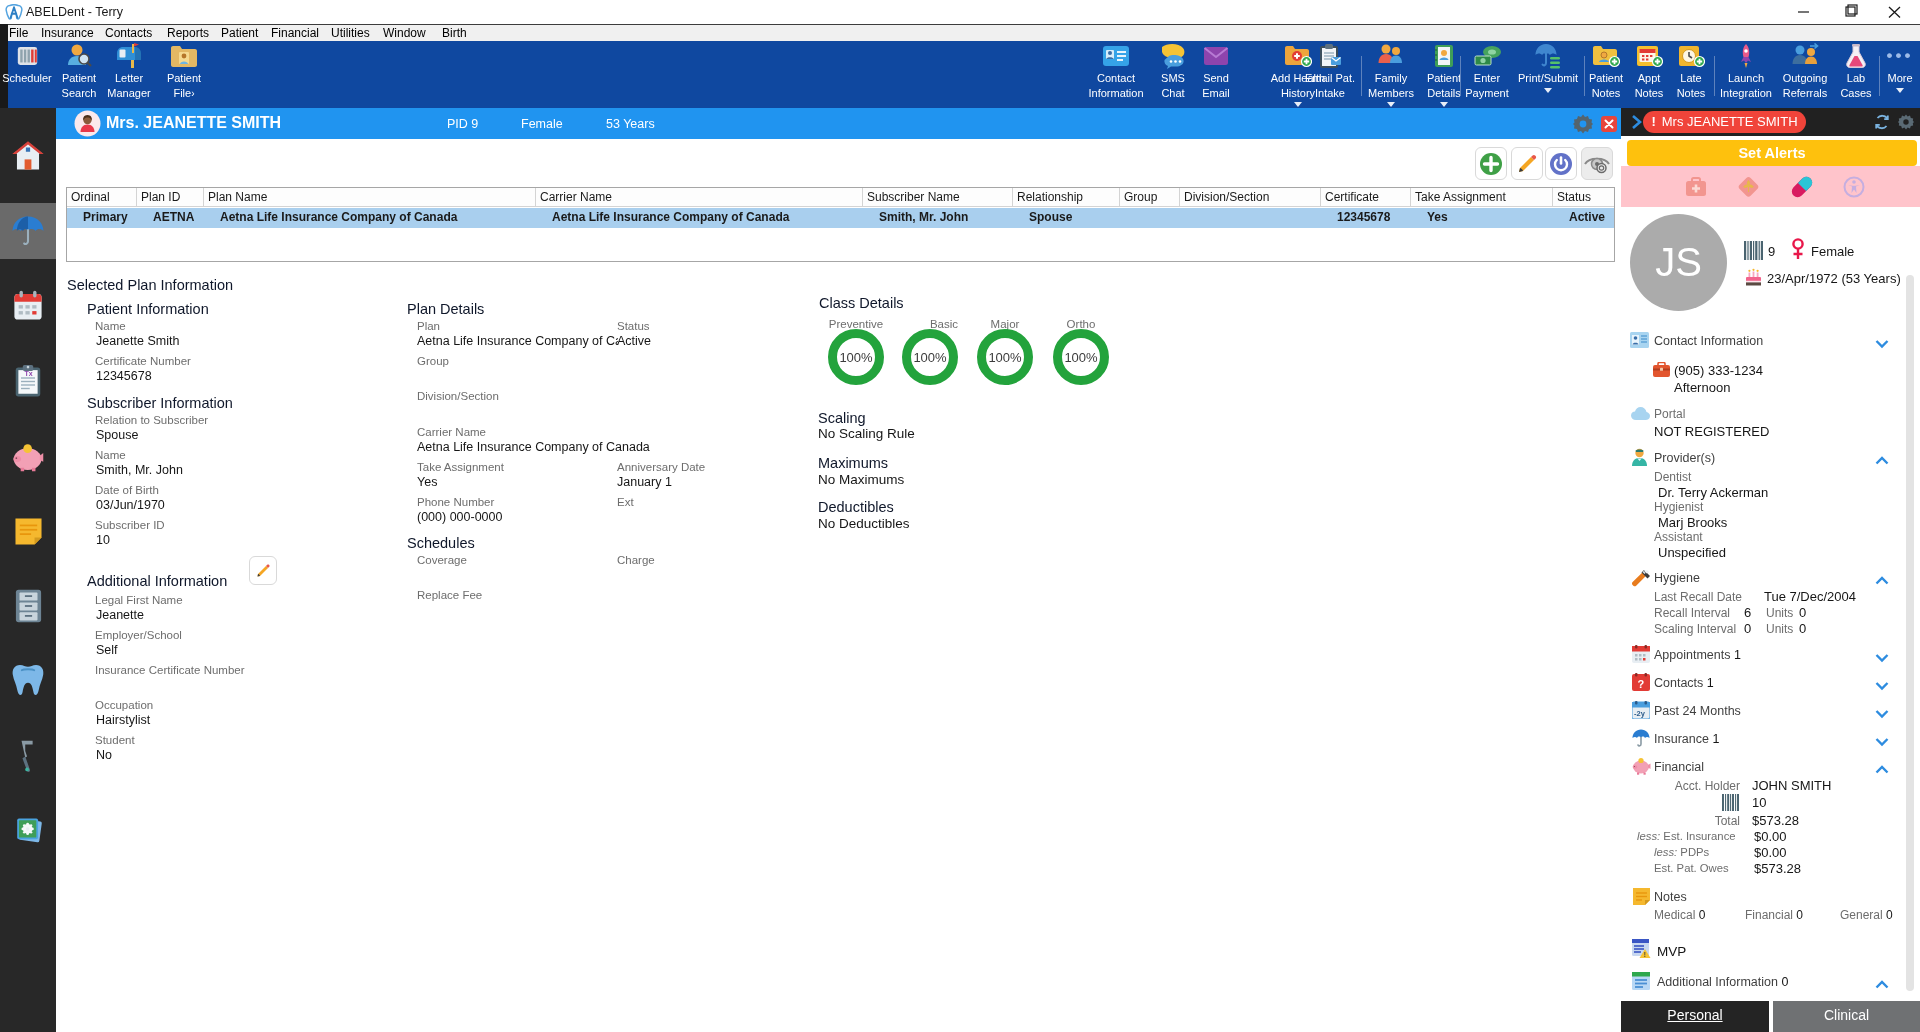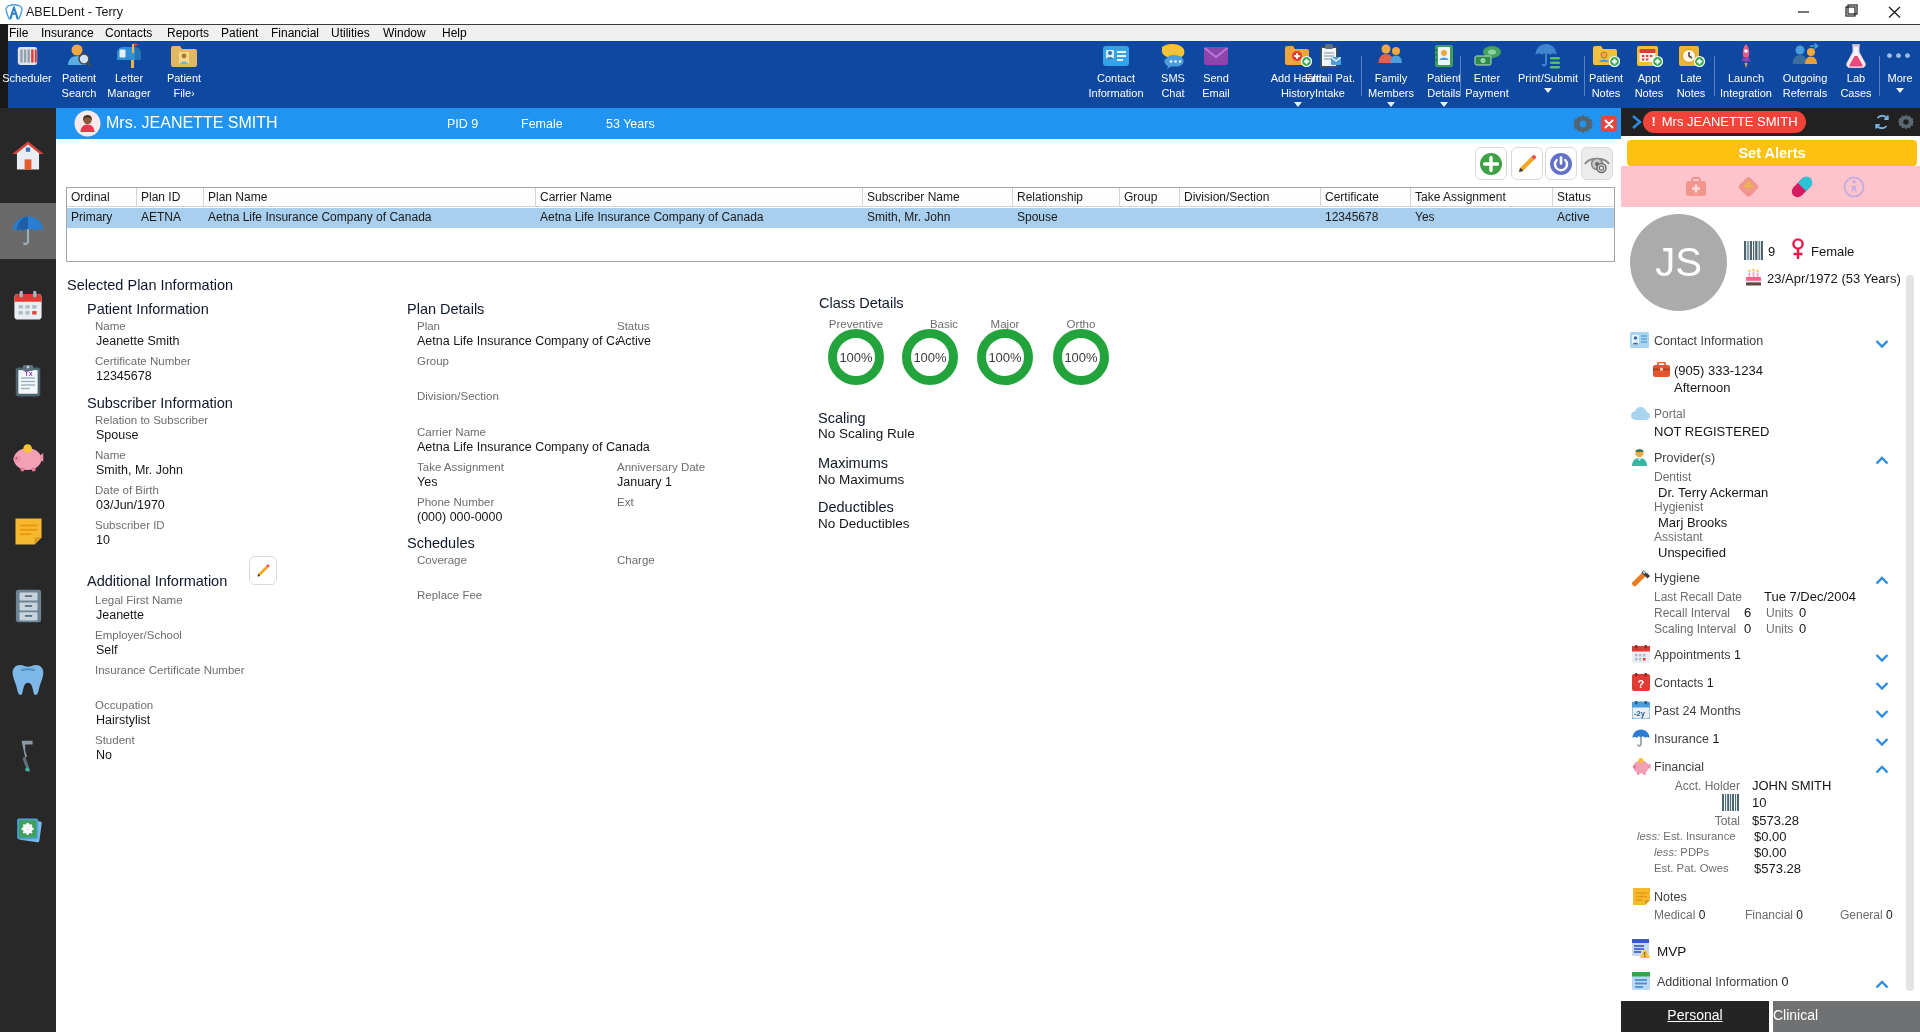--- a/index.html
+++ b/index.html
@@ -16,48 +16,48 @@
 .titem .ticon { height:26px; margin-bottom:2px; display:flex; align-items:center; justify-content:center; }
 .tsep { position:absolute; top:15px; width:1px; height:40px; background:#5d82bd; }
 .tchev { width:0; height:0; border-left:4.5px solid transparent; border-right:4.5px solid transparent; border-top:5px solid #e8eef8; margin:2px auto 0; }
 
 #sidebar { position:absolute; left:0; top:108px; width:56px; height:924px; background:#282828; }
 .sbitem { position:absolute; left:0; width:56px; height:56px; display:flex; align-items:center; justify-content:center; }
 .sbsel { background:#6a6a6a; }
 
 #main { position:absolute; left:56px; top:108px; width:1565px; height:924px; background:#fff; }
 #banner { position:absolute; left:0; top:0; width:1565px; height:31px; background:#2094f0; }
-#banner .bname { position:absolute; left:50px; top:6px; color:#fff; font-size:16px; font-weight:normal; }
+#banner .bname { position:absolute; left:50px; top:6px; color:#fff; font-size:16px; font-weight:bold; }
 #banner .bmeta { position:absolute; top:9px; color:#fff; font-size:12.5px; }
 .btnbox { position:absolute; top:39px; width:32px; height:33px; border:1px solid #d9d9d9; border-radius:6px; background:#fff; display:flex; align-items:center; justify-content:center; }
 
 #instable { position:absolute; left:10px; top:79px; width:1549px; height:75px; border:1px solid #a6a6a6; background:#fff; font-size:12px; }
 .th { position:absolute; top:0; height:19px; border-right:1px solid #d4d4d4; color:#1a1a1a; padding:2px 0 0 4px; }
 .throw { position:absolute; left:0; top:0; width:1547px; height:19px; background:#fdfdfd; border-bottom:1px solid #d4d4d4; }
 .selrow { position:absolute; left:0; top:20px; width:1547px; height:20px; background:#a9cfee; }
-.td { position:absolute; top:22px; color:#1a1a1a; padding-left:4px; }
+.td { position:absolute; top:22px; color:#1a1a1a; padding-left:16px;font-weight:bold; }
 
 .h1g { position:absolute; font-size:14.5px; color:#0f172a; }
 .lab { position:absolute; font-size:11.5px; color:#6d6d6d; }
 .val { position:absolute; font-size:12.5px; color:#161616; }
 
 .ring { position:absolute; width:56px; height:56px; border:9px solid #23a33c; border-radius:50%; display:flex; align-items:center; justify-content:center; font-size:13px; color:#3c3c3c; }
 
 #rpanel { position:absolute; left:1621px; top:108px; width:299px; height:924px; background:#fff; }
 #rphead { position:absolute; left:0; top:0; width:299px; height:28px; background:#212121; }
 #setalerts { position:absolute; left:6px; top:32px; width:290px; height:26px; background:#fec10d; border-radius:4px; color:#fff; font-weight:bold; font-size:14.5px; text-align:center; line-height:26px; }
 #pinkbar { position:absolute; left:0; top:58px; width:299px; height:41px; background:#ffc4cb; }
 #avatar { position:absolute; left:9px; top:106px; width:97px; height:97px; border-radius:50%; background:#ababab; color:#fff; font-size:40px; display:flex; align-items:center; justify-content:center; }
 .rp-sec { position:absolute; left:33px; font-size:12.5px; color:#3f3f3f; }
 .rp-lab { position:absolute; font-size:12px; color:#6d6d6d; }
 .rp-val { position:absolute; font-size:13px; color:#161616; }
 .chev { position:absolute; left:254px; width:14px; height:14px; }
 #rtabs { position:absolute; left:0; top:893px; width:299px; height:31px; }
 #tabPersonal { position:absolute; left:0; top:0; width:150px; height:31px; background:#242424; border-right:2px solid #fff; color:#fff; font-size:14px; text-align:center; line-height:29px; }
-#tabClinical { position:absolute; left:152px; top:0; width:147px; height:31px; background:#6f7173; color:#fff; font-size:14px; text-align:left; line-height:29px; }
+#tabClinical { position:absolute; left:152px; top:0; width:147px; height:31px; background:#6f7173; color:#fff; font-size:14px; text-align:center; line-height:29px; }
 #rscroll { position:absolute; left:285px; top:167px; width:8px; height:716px; background:#e3e3e3; border-radius:4px; }
 </style>
 </head>
 <body>
 
 <div id="titlebar">
   <svg class="abs" style="left:5px;top:4px" width="18" height="17" viewBox="0 0 22 20">
     <path d="M6 1.5 C2.5 1.5 1 4.5 1.5 7.5 C2 10.5 3.5 15 4.8 17 C5.8 18.6 7.6 18 7.8 16 L8.3 11 M16 1.5 C19.5 1.5 21 4.5 20.5 7.5 C20 10.5 18.5 15 17.2 17 C16.2 18.6 14.4 18 14.2 16 L13.7 11 M6 1.5 C9 0.2 13 0.2 16 1.5" fill="none" stroke="#55a4e0" stroke-width="1.8" stroke-linecap="round"></path>
     <path d="M11 3.5 L6.8 16.5 M11 3.5 L15.2 16.5 M8.2 11.5 L13.8 11.5" fill="none" stroke="#2d7fc4" stroke-width="2.2" stroke-linecap="round"></path>
   </svg>
@@ -73,21 +73,21 @@
 
 <div id="menubar">
   <div class="menuitem" style="left:1px">File</div>
   <div class="menuitem" style="left:33px">Insurance</div>
   <div class="menuitem" style="left:97px">Contacts</div>
   <div class="menuitem" style="left:159px">Reports</div>
   <div class="menuitem" style="left:213px">Patient</div>
   <div class="menuitem" style="left:263px">Financial</div>
   <div class="menuitem" style="left:323px">Utilities</div>
   <div class="menuitem" style="left:375px">Window</div>
-  <div class="menuitem" style="left:434px">Help</div>
+  <div class="menuitem" style="left:434px">Birth</div>
 </div>
 <div id="edgeL"></div>
 
 <div id="toolbar">
   <div class="titem" style="left:-26px;width:90px">
     <div class="ticon">
         <svg width="21" height="22" viewBox="0 0 26 24">
           <rect x="1" y="1" width="24" height="22" rx="3" fill="#dfe3e8"></rect>
           <rect x="4" y="4" width="3" height="16" fill="#8fa3ad"></rect>
           <rect x="8.5" y="4" width="3" height="16" fill="#8fa3ad"></rect>

